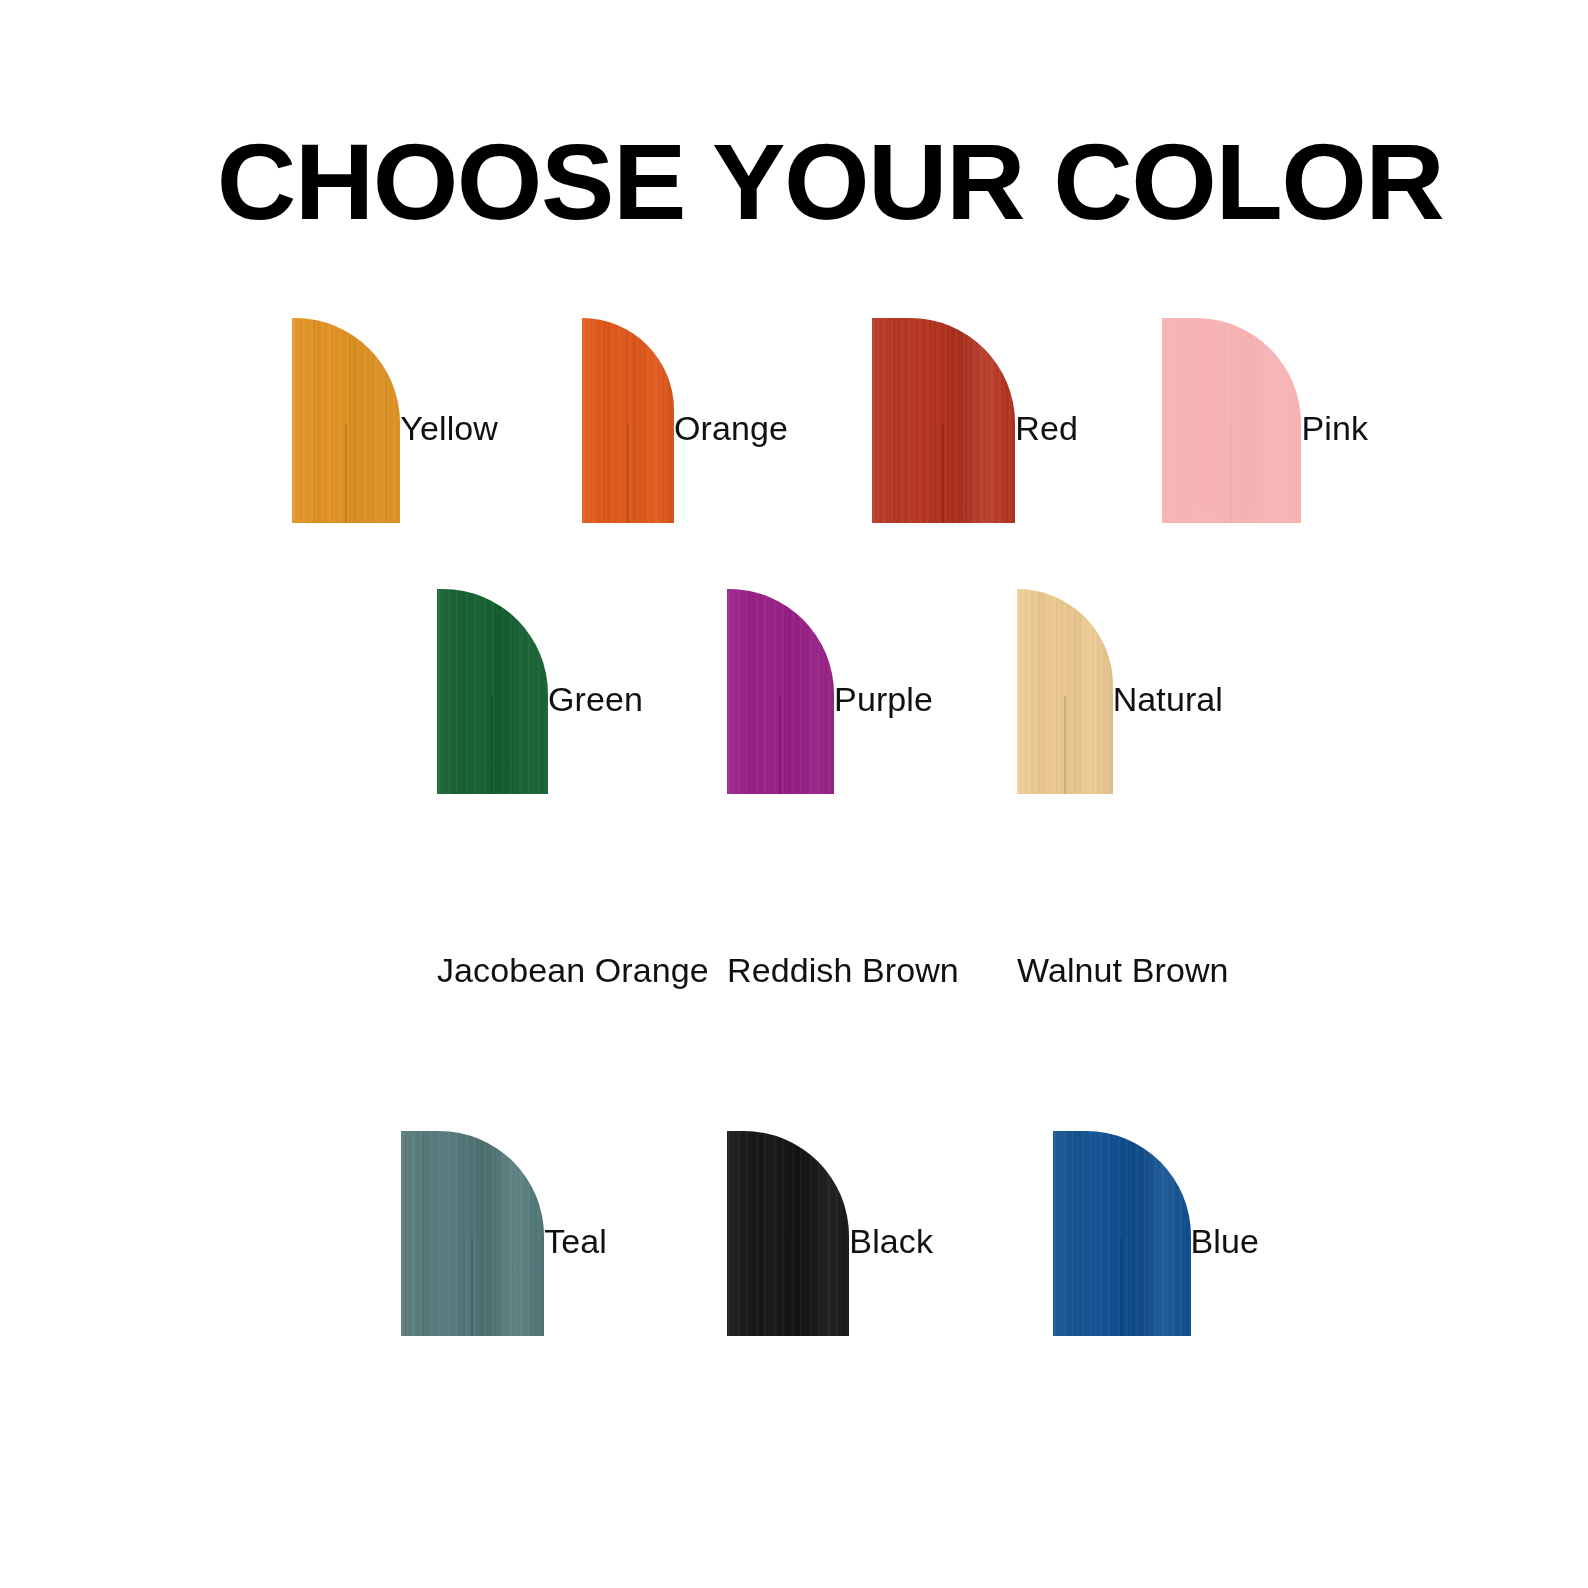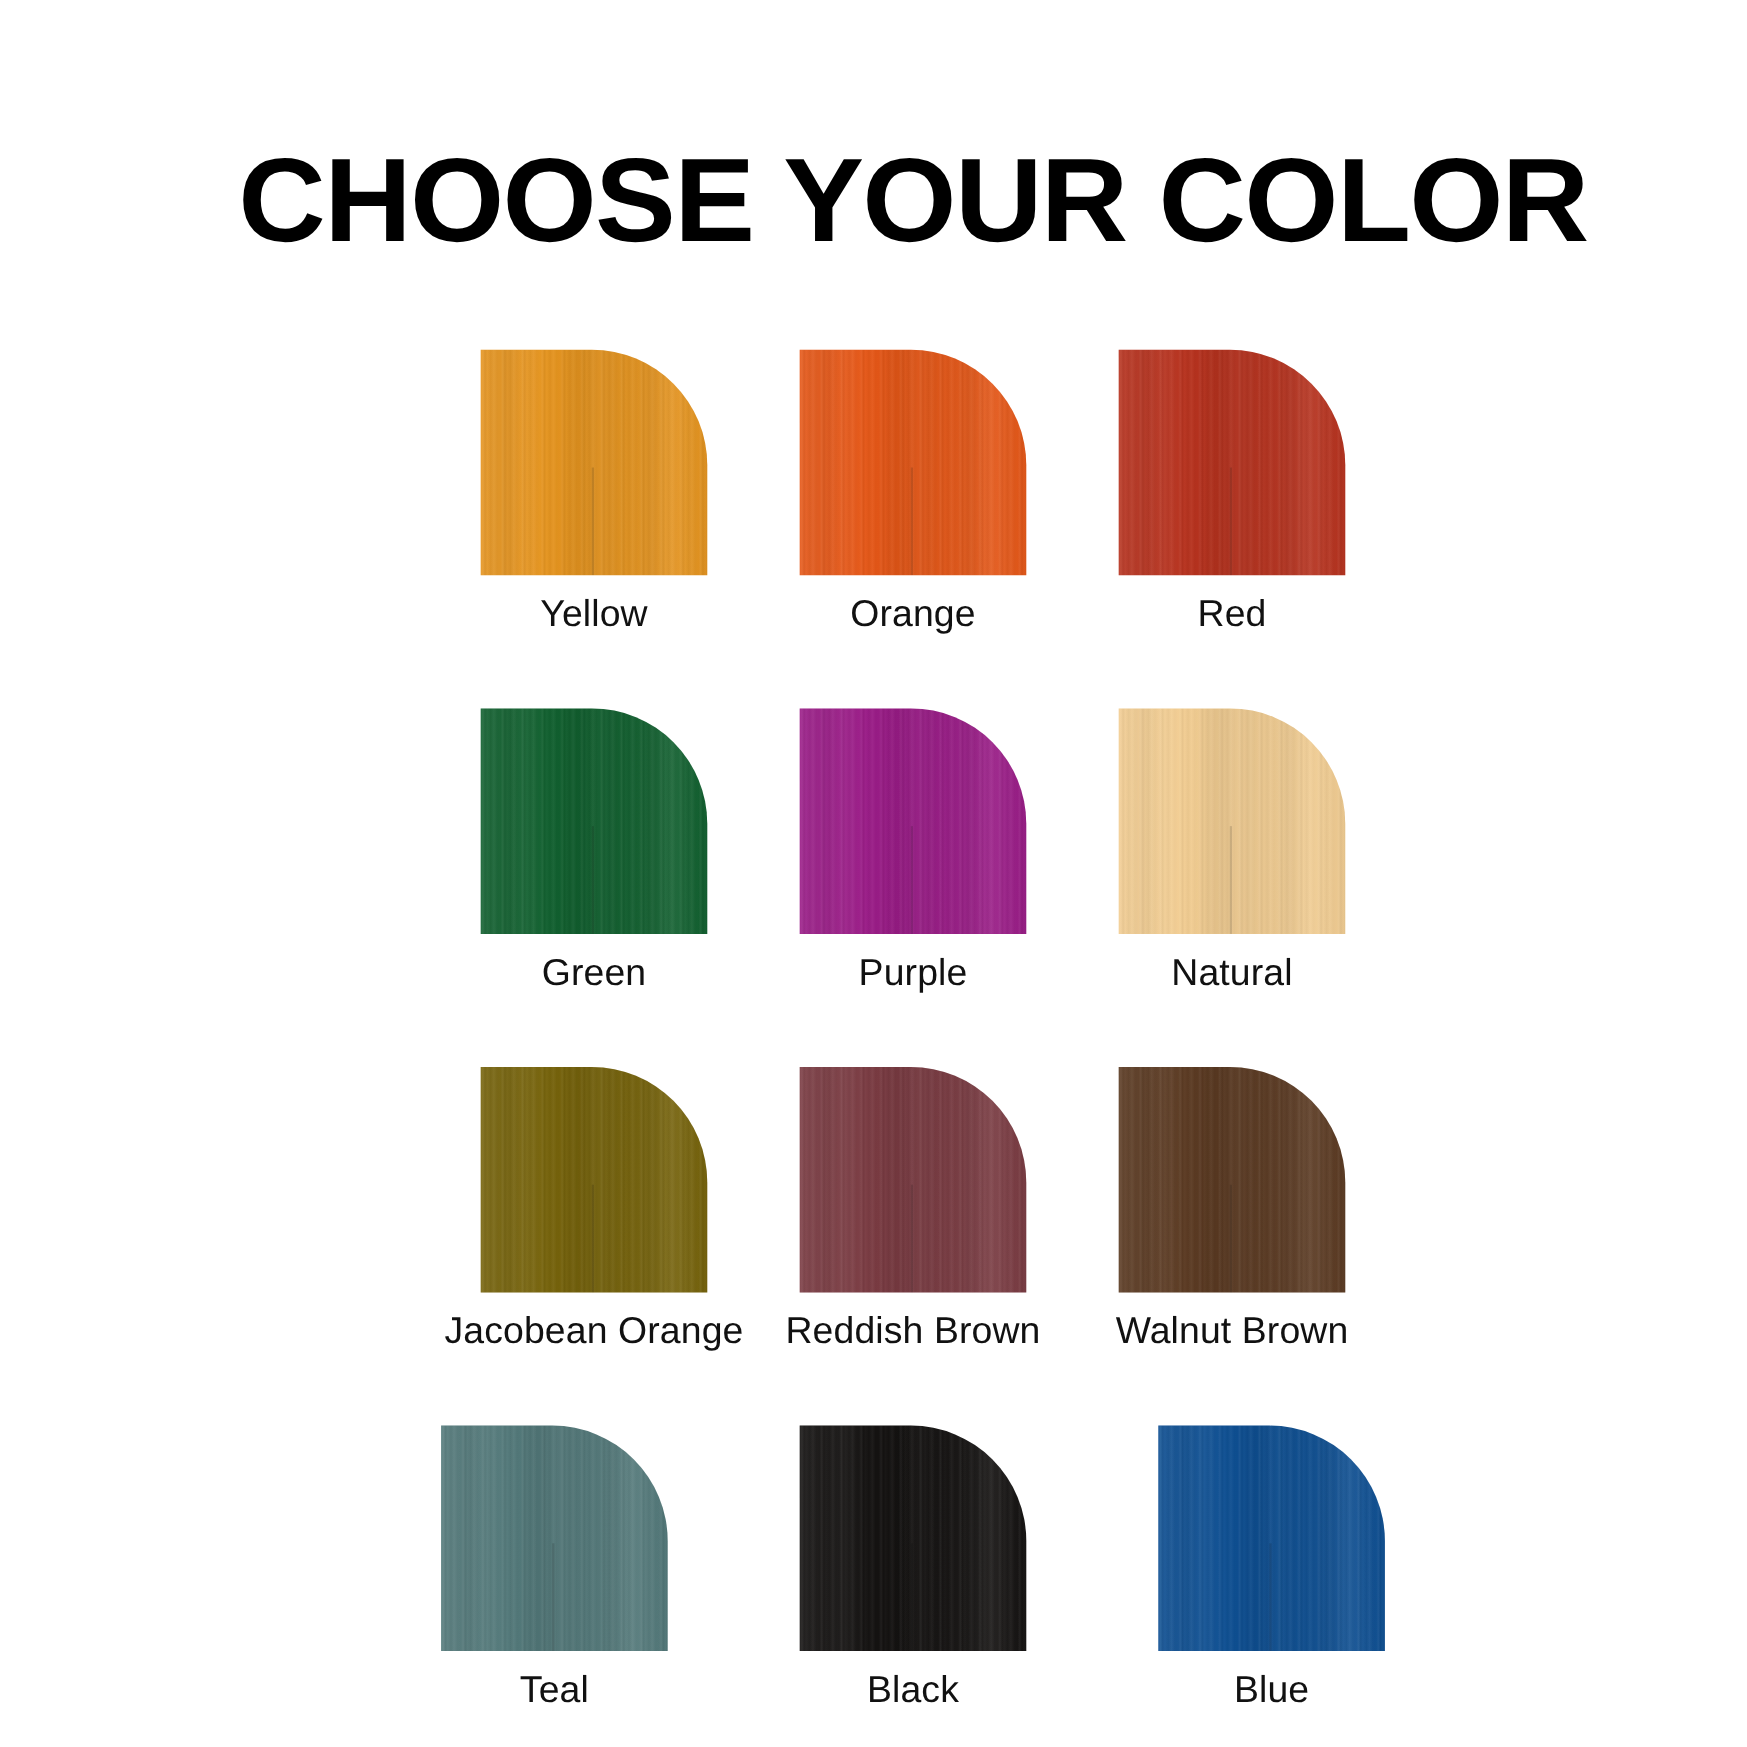--- a/index.html
+++ b/index.html
@@ -54,21 +54,21 @@
     gap: 84px;
     margin-bottom: 66px;
   }
   .row.last {
     gap: 120px;
   }
 
   .cell {
     width: 206px;
     display: flex;
-    flex-direction: column;
+    flex-direction: row;
     align-items: center;
   }
 
   
   .swatch {
     width: 206px;
     height: 205px;
     border-radius: 0 105px 0 0;
     position: relative;
     overflow: hidden;
@@ -157,20 +157,27 @@
           </div>
           <div class="label">Orange</div>
         </div>
         <div class="cell">
           <div class="swatch" style="background-color: rgb(183, 50, 30);">
             <div class="grain"></div>
             <div class="seam"></div>
           </div>
           <div class="label">Red</div>
         </div>
+        <div class="cell">
+          <div class="swatch flat" style="background-color: rgb(249, 181, 181);">
+            <div class="grain"></div>
+            <div class="seam"></div>
+          </div>
+          <div class="label">Pink</div>
+        </div>
       </div>
       <div class="row">
         <div class="cell">
           <div class="swatch" style="background-color: rgb(17, 96, 47);">
             <div class="grain"></div>
             <div class="seam"></div>
           </div>
           <div class="label">Green</div>
         </div>
         <div class="cell">

